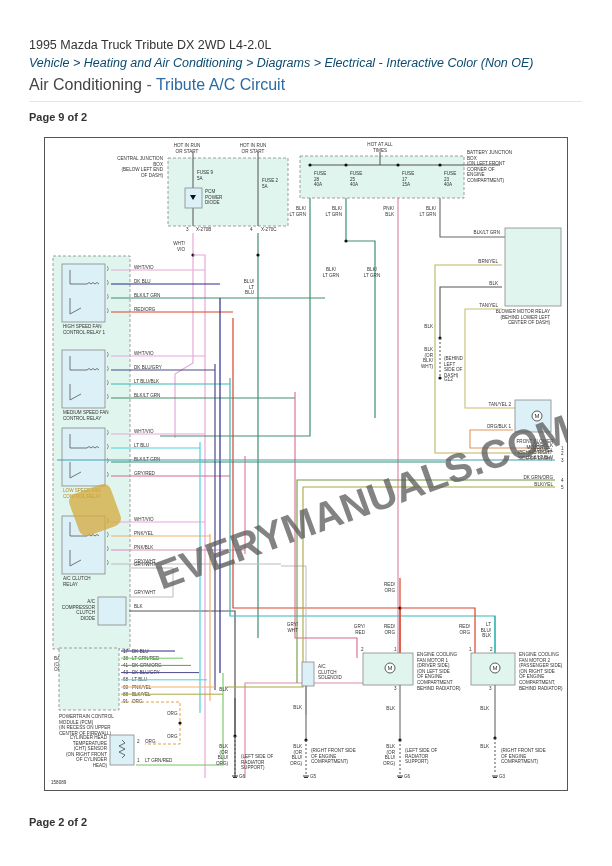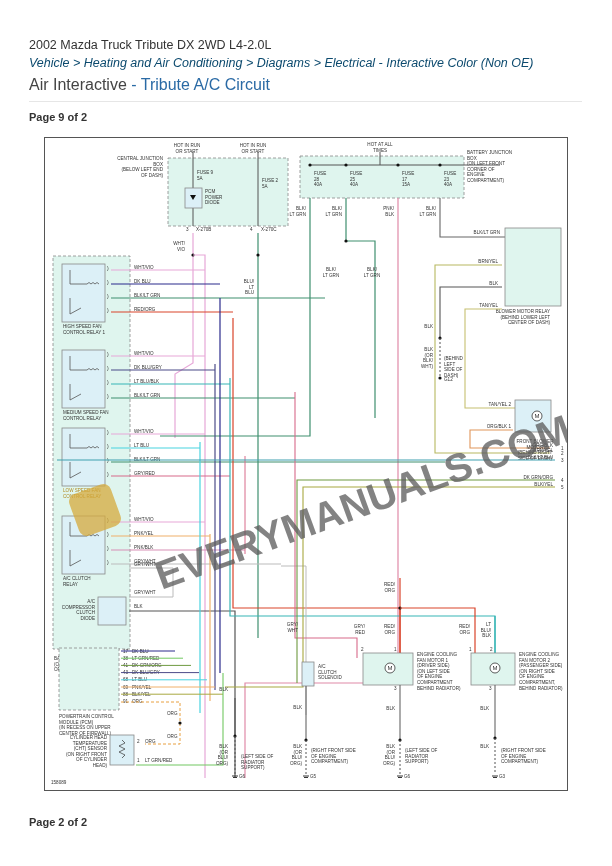--- a/index.html
+++ b/index.html
@@ -11,24 +11,24 @@
   .title .sub { color: #2a6aa5; }
   .rule { position: absolute; left: 29px; top: 101px; width: 553px; height: 1px; background: #e6e6e6; }
   .page1 { top: 111px; font-size: 11px; color: #333; font-weight: bold; }
   .page2 { bottom: 38px; top: auto; font-size: 11px; color: #333; font-weight: bold; margin-top: 36px; }
   .diagram { position: absolute; left: 44px; top: 137px; width: 522px; height: 652px; border: 1px solid #555; background: #fff; }
   svg text { font-family: "Liberation Sans", sans-serif; }
 </style>
 </head>
 <body>
 
-<div class="hdr vehicle">2002 Mazda Truck Tribute DX 2WD L4-2.0L</div>
+<div class="hdr vehicle">1995 Mazda Truck Tribute DX 2WD L4-2.0L</div>
 <div class="hdr crumb">Vehicle &gt; Heating and Air Conditioning &gt; Diagrams &gt; Electrical - Interactive Color (Non OE)</div>
 <div class="hdr title">
-  <span>Air Interactive</span><span class="sub"> - </span><span class="sub">Tribute A/C Circuit</span>
+  <span>Air Conditioning</span><span class="sub"> - </span><span class="sub">Tribute A/C Circuit</span>
 </div>
 <div class="rule"></div>
 <div class="hdr page1">Page 9 of 2</div>
 
 <div class="diagram">
 <svg id="dg" width="522" height="652" viewBox="0 0 522 652" xmlns="http://www.w3.org/2000/svg">
       <text x="142" y="9" font-size="4.6" fill="#333" text-anchor="middle">HOT IN RUN</text>
       <text x="142" y="14.6" font-size="4.6" fill="#333" text-anchor="middle">OR START</text>
       <text x="208" y="9" font-size="4.6" fill="#333" text-anchor="middle">HOT IN RUN</text>
       <text x="208" y="14.6" font-size="4.6" fill="#333" text-anchor="middle">OR START</text>

